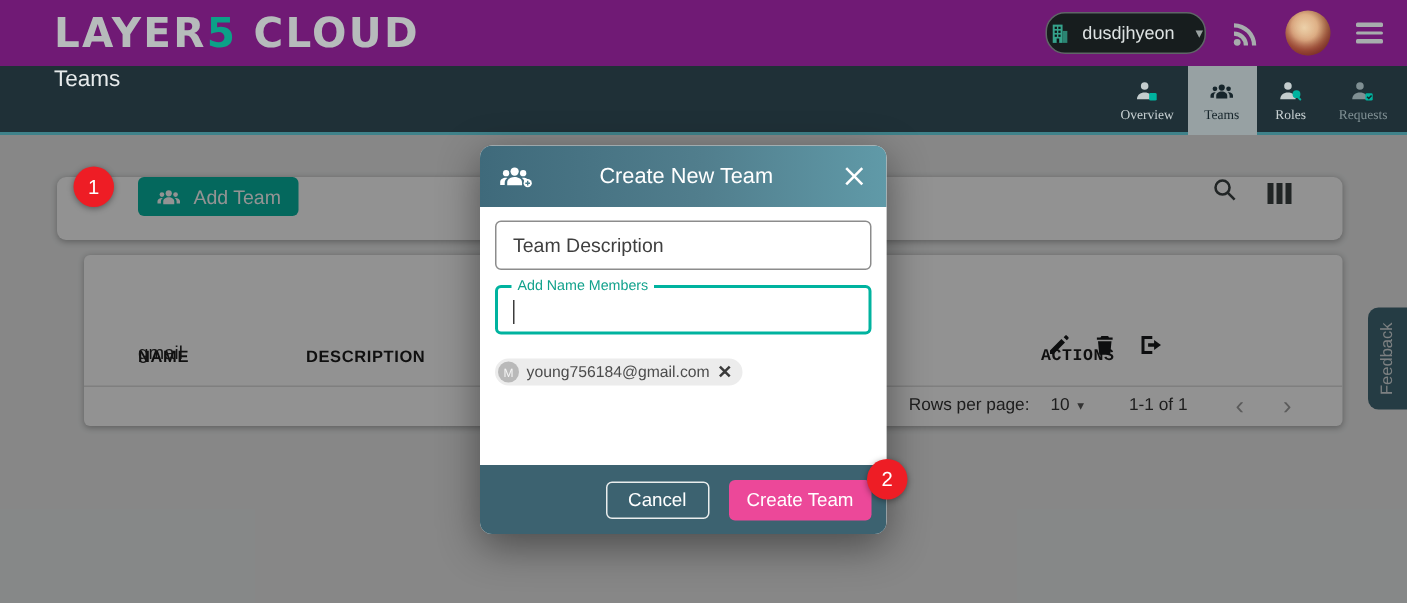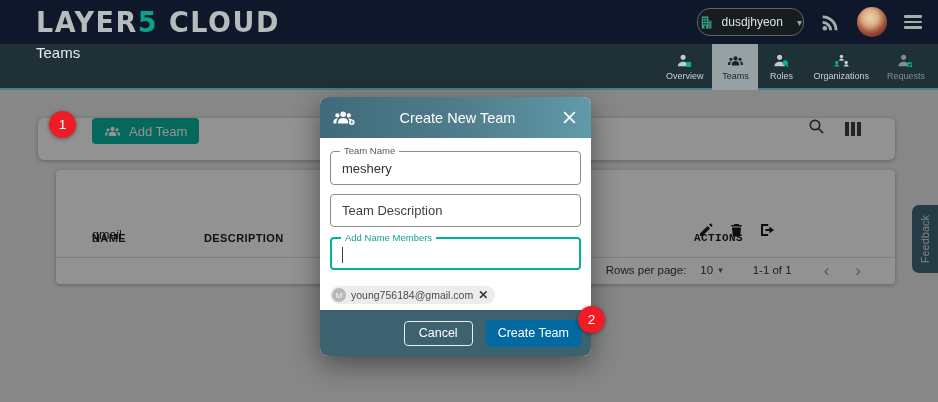--- a/index.html
+++ b/index.html
@@ -1,36 +1,36 @@
 <!DOCTYPE html>
 <html><head>
 <meta charset="utf-8">
 <style>
   * { margin:0; padding:0; box-sizing:border-box; }
   html,body { width:938px; height:402px; overflow:hidden; }
   body { font-family:"Liberation Sans", sans-serif; background:#e9eaea; position:relative; }
   .stage { position:absolute; inset:0; width:938px; height:402px; overflow:hidden; }
 
   
-  .topbar { position:absolute; top:0; left:0; right:0; height:44px; background:#0f172a; display:flex; align-items:center; padding:0 16px; z-index:3; }
+  .topbar { position:absolute; top:0; left:0; right:0; height:44px; background:#701a75; display:flex; align-items:center; padding:0 16px; z-index:3; }
   .logo { margin-left:20px; font-family:"DejaVu Sans", sans-serif; font-weight:800; font-size:27px; letter-spacing:1.5px; color:#b6bbbb; transform:scaleY(1.02); cursor:pointer; }
   .logo .five { color:#0ba188; }
   .top-right { margin-left:auto; display:flex; align-items:center; gap:17px; }
   .org-select { display:flex; align-items:center; gap:8px; height:28px; min-width:106px; padding:0 1px; border:1px solid #5f6667; border-radius:13px; background:#171d1e; color:#dde2e2; font-size:12px; cursor:pointer; }
   .org-select .caret { margin-left:6px; color:#9aa2a2; font-size:10px; }
   .icon-btn { color:#a7adad; display:flex; align-items:center; justify-content:center; cursor:pointer; }
   .avatar { width:30px; height:30px; border-radius:50%; background:radial-gradient(circle at 42% 38%, #ecd0a9 0%, #dfb187 34%, #a9714e 58%, #6d4634 78%, #4c3125 100%); box-shadow:inset 0 -6px 8px rgba(140,30,30,.55); }
   .burger { display:flex; flex-direction:column; gap:3px; cursor:pointer; }
   .burger i { width:18px; height:2.4px; background:#a7adad; border-radius:1px; }
 
   
   .navbar { position:absolute; top:44px; left:0; right:0; height:46px; background:#1f3037; border-bottom:2px solid #3f828a; display:flex; align-items:flex-start; z-index:3; }
   .nav-title { margin-left:36px; font-size:15px; color:#e7ebec; font-weight:400; }
   .tabs { margin-left:auto; display:flex; align-items:stretch; height:46px; margin-right:4px; }
-  .tab { display:flex; flex-direction:column; align-items:center; justify-content:center; gap:3px; padding:0 9px; min-width:46px; font-size:9px; color:#c8d1d3; cursor:pointer; }
+  .tab { display:flex; flex-direction:column; align-items:center; justify-content:center; gap:3px; padding:0 9px; min-width:46px; font-size:9px; color:#c8d1d3; cursor:pointer;font-family:Liberation Serif, serif; }
   .tab svg { width:17px; height:14px; }
   .tab svg .base { fill:#c3cccd; }
   .tab svg .accent { fill:#00B39F; }
   .tab.active { background:#97a1a3; color:#16252b; }
   .tab.active svg .base, .tab.active svg .accent { fill:#16252b; }
   .tab.dim { color:#7f8f93; }
   .tab.dim svg .base { fill:#7f8f93; }
 
   
   .card { position:absolute; background:#fdfdfd; border-radius:6px; box-shadow:0 1px 4px rgba(0,0,0,.3); }
@@ -79,21 +79,21 @@
   .field.f3 .flabel { color:#12a28c; }
   .field input, .field .val { border:none; outline:none; width:100%; font-size:13px; color:#333; padding:0 11px; background:transparent; font-family:inherit; }
   .field input::placeholder { color:#3f3f3f; opacity:1; }
   .caret-bar { position:absolute; left:10px; top:8px; width:1px; height:16px; background:#3c3c3c; }
   .chip { margin-top:16px; display:inline-flex; align-items:center; height:18px; background:#ececec; border-radius:10px; padding:0 7px 0 2px; gap:5px; }
   .chip .chip-avatar { width:14px; height:14px; border-radius:50%; background:#b9b9b9; color:#f4f4f4; font-size:8px; display:flex; align-items:center; justify-content:center; }
   .chip .chip-label { font-size:10.5px; color:#4c4c4c; }
   .chip .chip-x { font-size:12px; color:#3a3a3a; font-weight:bold; cursor:pointer; line-height:1; }
   .modal-footer { height:46px; background:#3c6270; display:flex; align-items:center; justify-content:flex-end; gap:13px; padding:0 10px; flex:0 0 auto; }
   .btn-cancel { height:25px; padding:0 14px; background:transparent; border:1px solid #e9eded; border-radius:4px; color:#fff; font-size:12.5px; cursor:pointer; font-family:inherit; }
-  .btn-create { height:27px; padding:0 12px; background:#0369a1; border:none; border-radius:4px; color:#fff; font-size:12.5px; cursor:pointer; font-family:inherit; }
+  .btn-create { height:27px; padding:0 12px; background:#ec4899; border:none; border-radius:4px; color:#fff; font-size:12.5px; cursor:pointer; font-family:inherit; }
 
   
   .badge { position:absolute; width:27px; height:27px; border-radius:50%; background:#ee1d25; color:#fff; display:flex; align-items:center; justify-content:center; font-size:13.5px; z-index:20; box-shadow:0 1px 4px rgba(0,0,0,.4); }
   .badge.b1 { left:49px; top:111px; }
   .badge.b2 { left:578px; top:306px; }
 </style>
 </head>
 <body>
 
 <div class="stage">
@@ -155,31 +155,20 @@
         <span>Teams</span>
       </div>
       <div class="tab">
         <svg viewBox="0 0 17 15">
             <circle class="base" cx="6.5" cy="3.6" r="2.7"></circle>
             <path class="base" d="M1 13c0-3 2.4-4.8 5.5-4.8S12 10 12 13z"></path>
             <circle class="accent" cx="12.6" cy="9.4" r="2.1" fill="none" stroke="#00B39F" stroke-width="1.4"></circle>
             <rect class="accent" x="13.9" y="10.8" width="3.4" height="1.4" rx=".7" transform="rotate(45 13.9 10.8)"></rect>
           </svg>
         <span>Roles</span>
-      </div>
-      <div class="tab">
-        <svg viewBox="0 0 17 15">
-            <circle class="base" cx="8.5" cy="2.6" r="1.9"></circle>
-            <path class="base" d="M6 7.2c0-1.5 1.1-2.4 2.5-2.4S11 5.7 11 7.2z"></path>
-            <circle class="accent" cx="3.5" cy="9" r="1.8"></circle>
-            <path class="accent" d="M1 13.4c0-1.4 1.1-2.3 2.5-2.3s2.5.9 2.5 2.3z"></path>
-            <circle class="base" cx="13.5" cy="9" r="1.8"></circle>
-            <path class="base" d="M11 13.4c0-1.4 1.1-2.3 2.5-2.3s2.5.9 2.5 2.3z"></path>
-          </svg>
-        <span>Organizations</span>
       </div>
       <div class="tab dim">
         <svg viewBox="0 0 17 15">
             <circle class="base" cx="6.5" cy="3.6" r="2.7"></circle>
             <path class="base" d="M1 13c0-3 2.4-4.8 5.5-4.8S12 10 12 13z"></path>
             <rect class="accent" x="10.4" y="8.8" width="5.2" height="5.2" rx="1"></rect>
             <path d="M11.6 11.3l1.2 1.2 2-2.2" fill="none" stroke="#16252b" stroke-width="1.1"></path>
           </svg>
         <span>Requests</span>
       </div>
@@ -272,24 +261,20 @@
       <div class="modal-title">Create New Team</div>
       <div class="modal-close">
         <svg width="15" height="15" viewBox="0 0 14 14" stroke="#fff" stroke-width="1.6">
             <line x1="2" y1="2" x2="12" y2="12"></line>
             <line x1="12" y1="2" x2="2" y2="12"></line>
           </svg>
       </div>
     </div>
 
     <div class="modal-body">
-      <div class="field f1">
-        <span class="flabel">Team Name</span>
-        <input type="text" value="meshery" style="">
-      </div>
       <div class="field f2">
         <input type="text" placeholder="Team Description" style="">
       </div>
       <div class="field f3">
         <span class="flabel">Add Name Members</span>
         <input type="text" style="">
         <span class="caret-bar"></span>
       </div>
       <div class="chip">
         <span class="chip-avatar">M</span>

